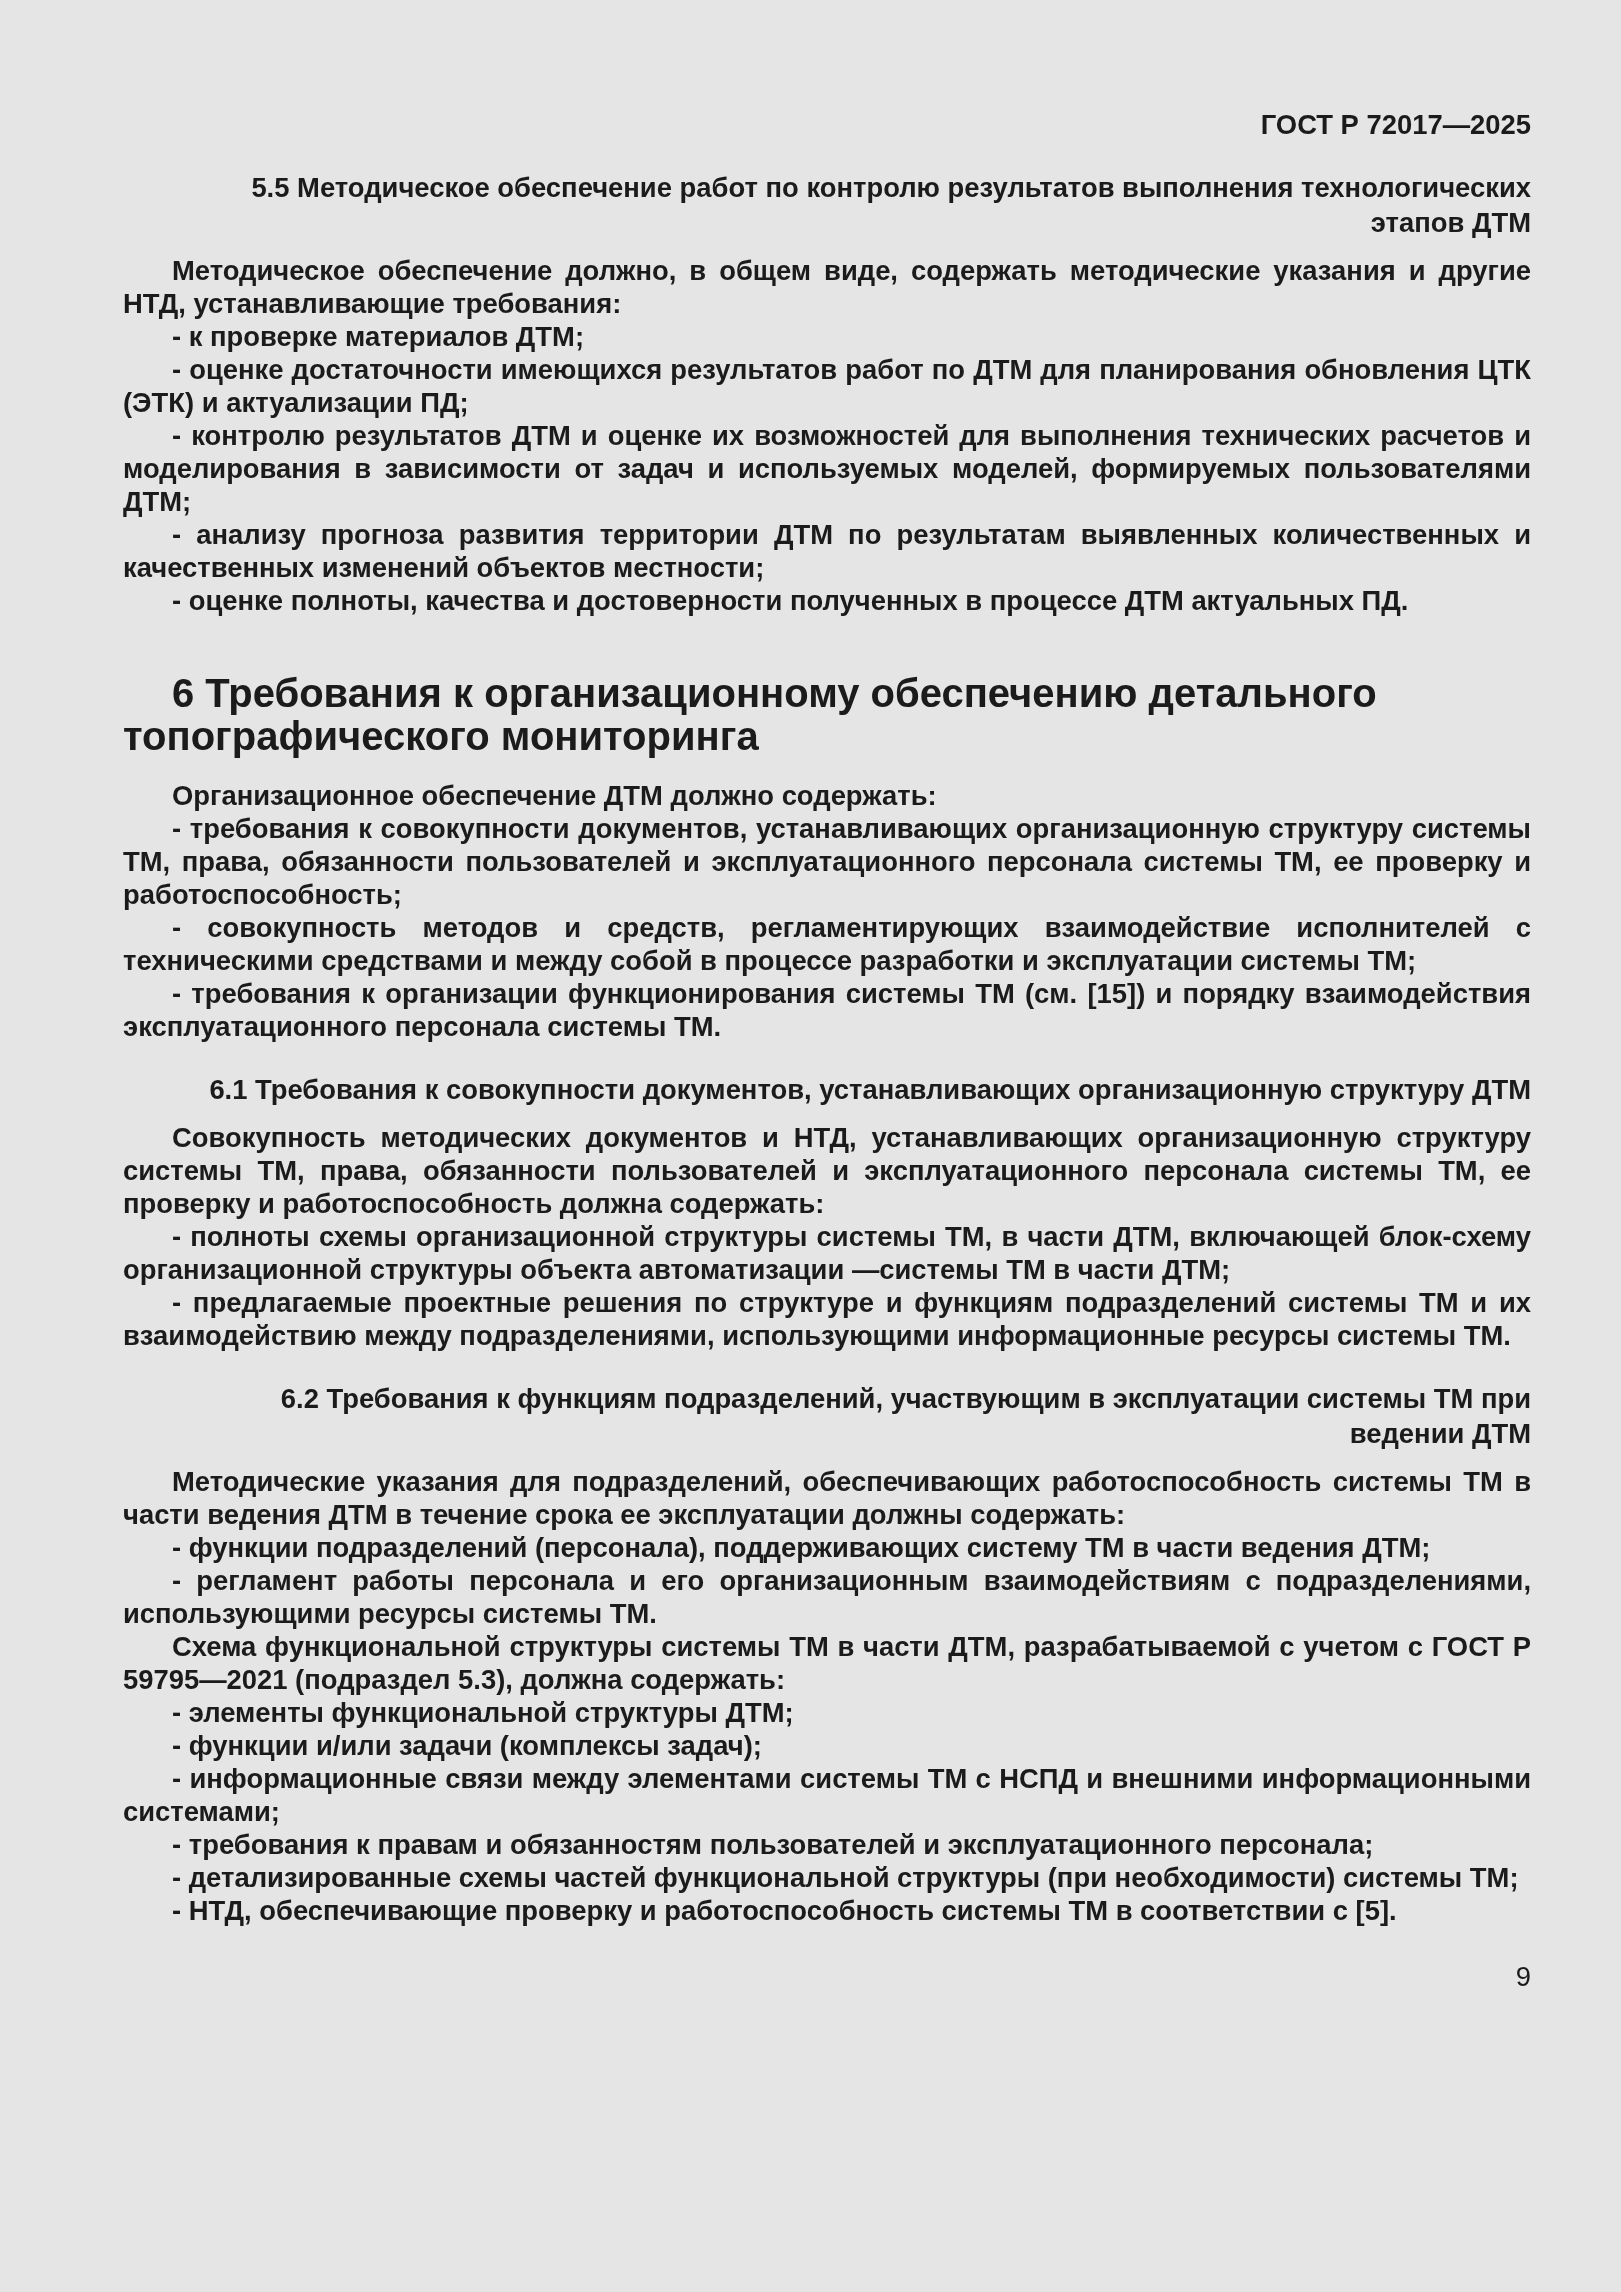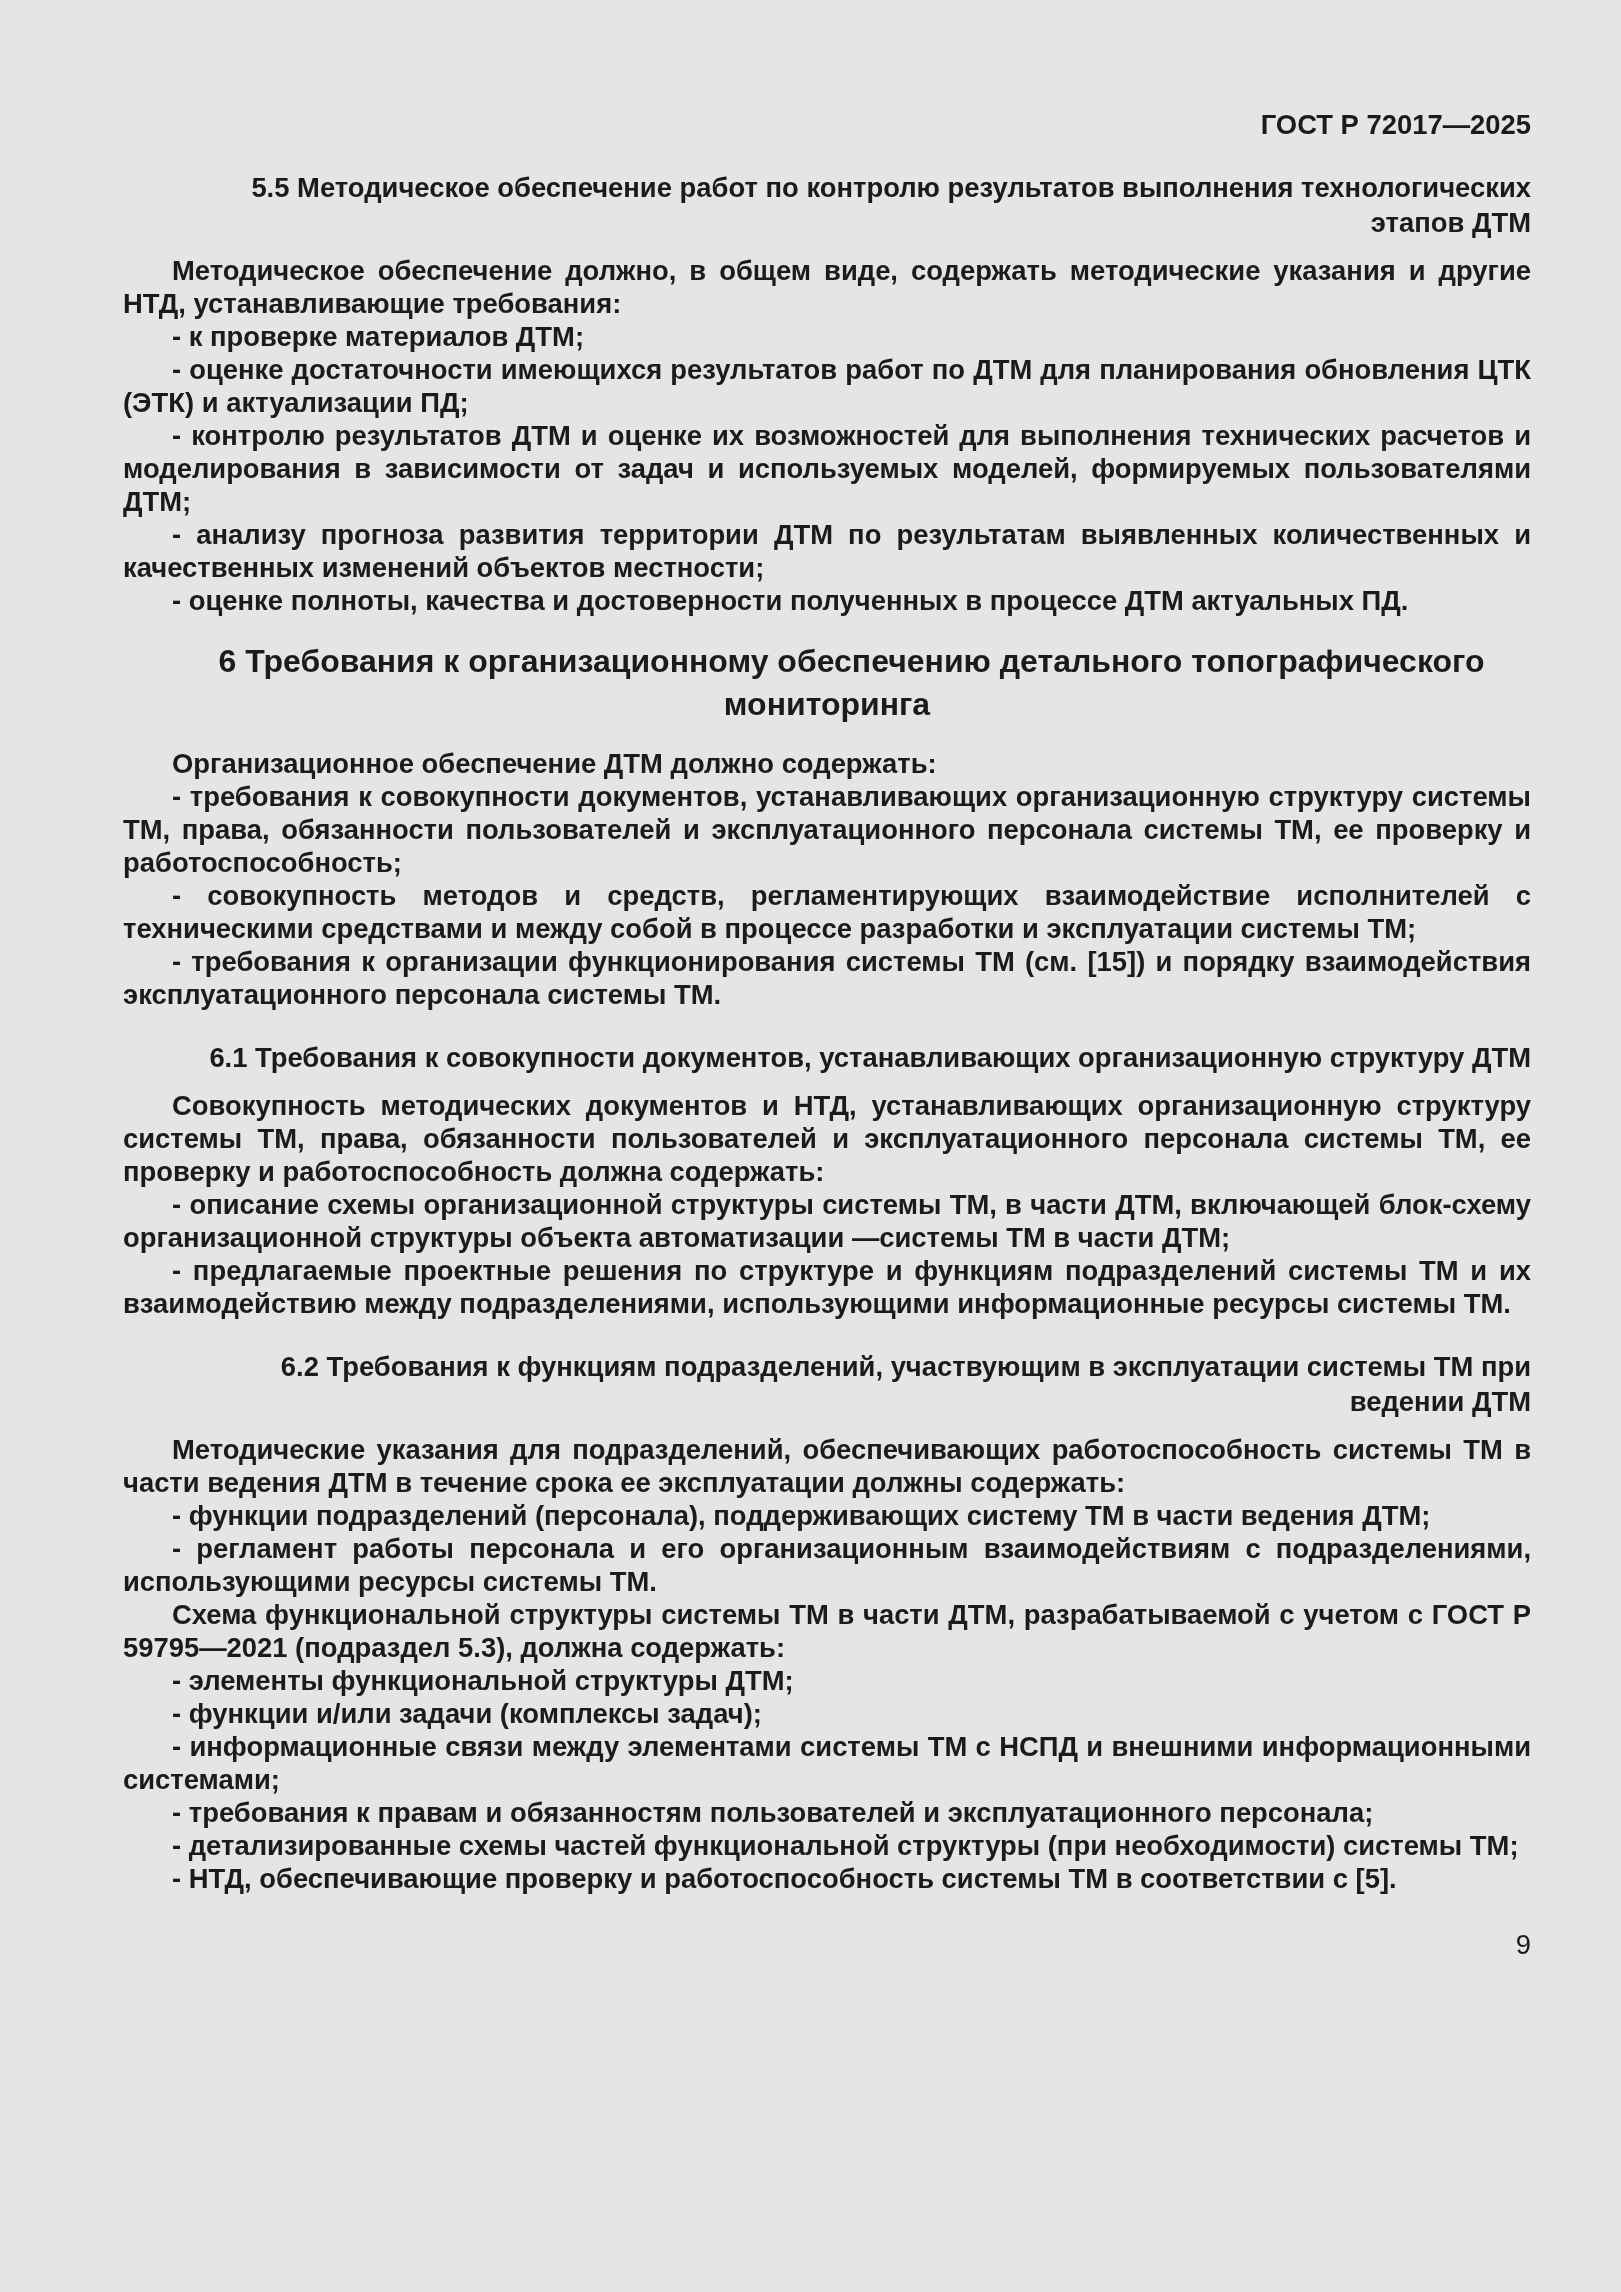--- a/index.html
+++ b/index.html
@@ -35,26 +35,26 @@
   .subhead {
     font-size: 27.4px;
     line-height: 35px;
     font-weight: bold;
     text-align: right;
     text-indent: 49px;
     margin-top: 29px;
     margin-bottom: 13.7px;
   }
   .chapterhead {
-    font-size: 32px;
+    font-size: 40px;
     line-height: 43px;
     font-weight: bold;
-    text-align: center;
+    text-align: left;
     text-indent: 49px;
-    margin-top: 23px;
+    margin-top: 55px;
     margin-bottom: 21.6px;
   }
   .page-number {
     text-align: right;
     font-size: 27.4px;
     line-height: 33px;
     margin-top: 33px;
   }
 </style>
 </head>
@@ -75,21 +75,21 @@
   <p class="para">- оценке полноты, качества и достоверности полученных в процессе ДТМ актуальных ПД.</p>
 
   <h1 class="chapterhead">6 Требования к организационному обеспечению детального топографического мониторинга</h1>
   <p class="para">Организационное обеспечение ДТМ должно содержать:</p>
   <p class="para">- требования к совокупности документов, устанавливающих организационную структуру системы ТМ, права, обязанности пользователей и эксплуатационного персонала системы ТМ, ее проверку и работоспособность;</p>
   <p class="para">- совокупность методов и средств, регламентирующих взаимодействие исполнителей с техническими средствами и между собой в процессе разработки и эксплуатации системы ТМ;</p>
   <p class="para">- требования к организации функционирования системы ТМ (см. [15]) и порядку взаимодействия эксплуатационного персонала системы ТМ.</p>
 
   <h2 class="subhead">6.1 Требования к совокупности документов, устанавливающих организационную структуру ДТМ</h2>
   <p class="para">Совокупность методических документов и НТД, устанавливающих организационную структуру системы ТМ, права, обязанности пользователей и эксплуатационного персонала системы ТМ, ее проверку и работоспособность должна содержать:</p>
-  <p class="para">- описание схемы организационной структуры системы ТМ, в части ДТМ, включающей блок-схему организационной структуры объекта автоматизации —системы ТМ в части ДТМ;</p>
+  <p class="para">- полноты схемы организационной структуры системы ТМ, в части ДТМ, включающей блок-схему организационной структуры объекта автоматизации —системы ТМ в части ДТМ;</p>
   <p class="para">- предлагаемые проектные решения по структуре и функциям подразделений системы ТМ и их взаимодействию между подразделениями, использующими информационные ресурсы системы ТМ.</p>
 
   <h2 class="subhead">6.2 Требования к функциям подразделений, участвующим в эксплуатации системы ТМ при ведении ДТМ</h2>
   <p class="para">Методические указания для подразделений, обеспечивающих работоспособность системы ТМ в части ведения ДТМ в течение срока ее эксплуатации должны содержать:</p>
   <p class="para">- функции подразделений (персонала), поддерживающих систему ТМ в части ведения ДТМ;</p>
   <p class="para">- регламент работы персонала и его организационным взаимодействиям с подразделениями, использующими ресурсы системы ТМ.</p>
 
   <p class="para">Схема функциональной структуры системы ТМ в части ДТМ, разрабатываемой с учетом с ГОСТ Р 59795—2021 (подраздел 5.3), должна содержать:</p>
   <p class="para">- элементы функциональной структуры ДТМ;</p>
   <p class="para">- функции и/или задачи (комплексы задач);</p>

